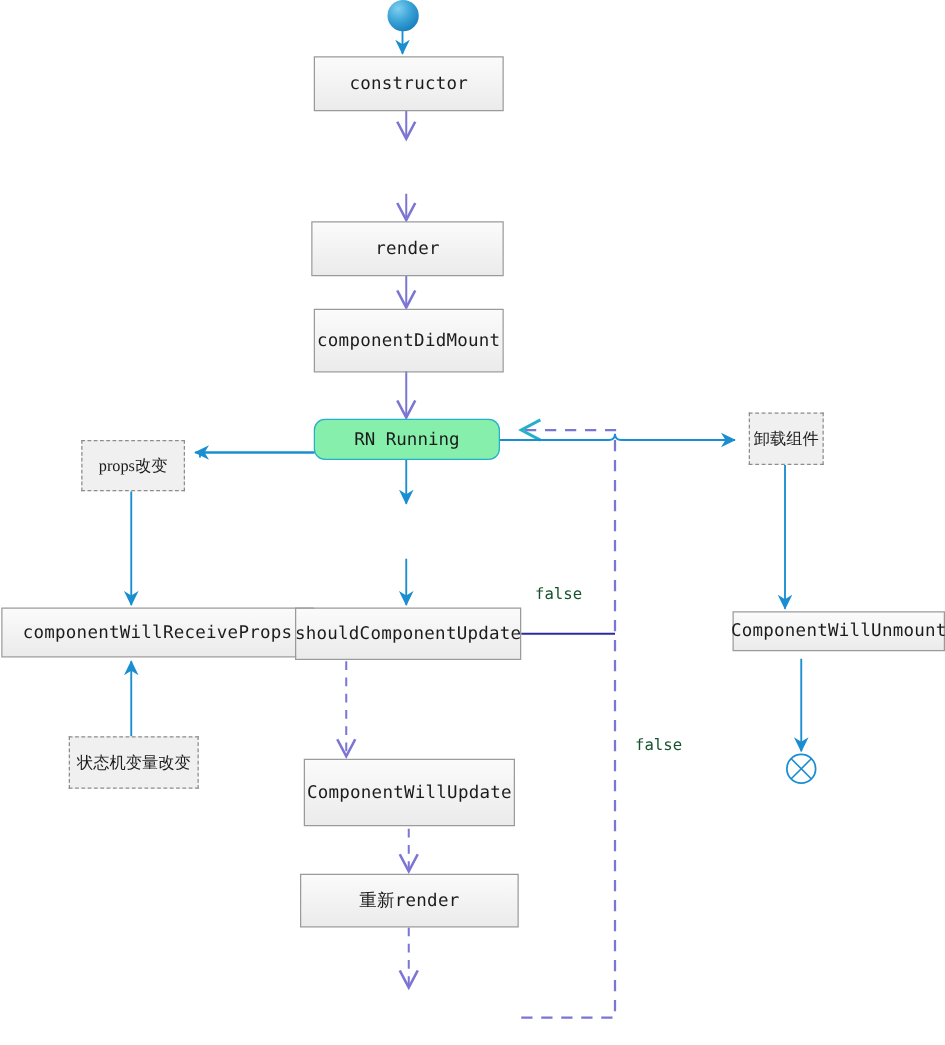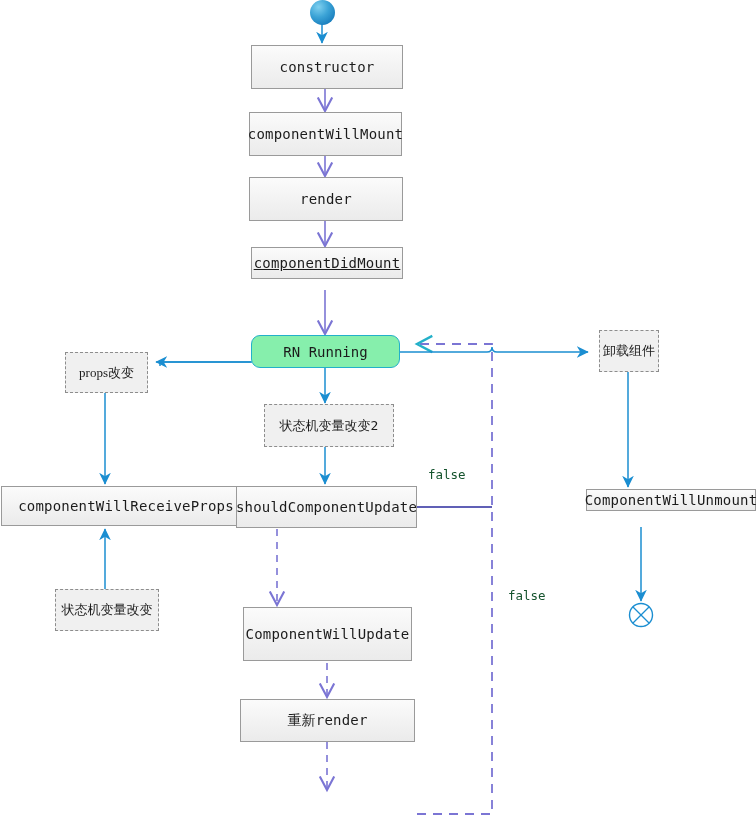--- a/index.html
+++ b/index.html
@@ -129,43 +129,37 @@
       <line x1="649" y1="607" x2="633" y2="623" stroke="#1b8ed1" stroke-width="1.3"></line>
     </g>
   </svg>
 
   <div class="start-node" style="left:310px; top:0px; width:25px; height:25px;"></div>
 
   <div class="node node-solid" style="left:251px; top:45px; width:152px; height:44px;">
     <span>constructor</span>
   </div>
 
-  <div class="node node-solid" style="left:249px; top:112px; width:153px; height:44px;">
-    <span>componentWillMount</span>
-  </div>
 
   <div class="node node-solid" style="left:249px; top:177px; width:154px; height:44px;">
     <span>render</span>
   </div>
 
-  <div class="node node-solid" style="left:251px; top:247px; width:152px; height:32px;text-decoration:underline;">
+  <div class="node node-solid" style="left:251px; top:247px; width:152px; height:51px;">
     <span>componentDidMount</span>
   </div>
 
   <div class="node node-running" style="left:251px; top:335px; width:149px; height:33px;">
     <span>RN Running</span>
   </div>
 
   <div class="node node-dashed" style="left:65px; top:352px; width:83px; height:41px; font-size:13px;font-family:Liberation Serif, serif;">
     <span>props改变</span>
   </div>
 
-  <div class="node node-dashed" style="left:264px; top:404px; width:130px; height:43px; font-size:13px;">
-    <span>状态机变量改变2</span>
-  </div>
 
   <div class="node node-dashed" style="left:599px; top:330px; width:60px; height:42px; font-size:13px;text-align:right;">
     <span>卸载组件</span>
   </div>
 
   <div class="node node-solid" style="left:1px; top:486px; width:250px; height:40px;">
     <span>componentWillReceiveProps</span>
   </div>
 
   <div class="node node-dashed" style="left:55px; top:589px; width:104px; height:42px; font-size:13px;">
@@ -178,21 +172,21 @@
 
   <div class="node node-solid" style="left:243px; top:607px; width:169px; height:54px;">
     <span>ComponentWillUpdate</span>
   </div>
 
   <div class="node node-solid" style="left:240px; top:699px; width:175px; height:43px;">
     <span>重新render</span>
   </div>
 
 
-  <div class="node node-solid" style="left:586px; top:489px; width:170px; height:22px;">
+  <div class="node node-solid" style="left:586px; top:489px; width:170px; height:32px;">
     <span>ComponentWillUnmount</span>
   </div>
 
   <div class="edge-label" style="left:428px; top:467px;">
     <span>false</span>
   </div>
 
   <div class="edge-label" style="left:508px; top:588px;">
     <span>false</span>
   </div>

